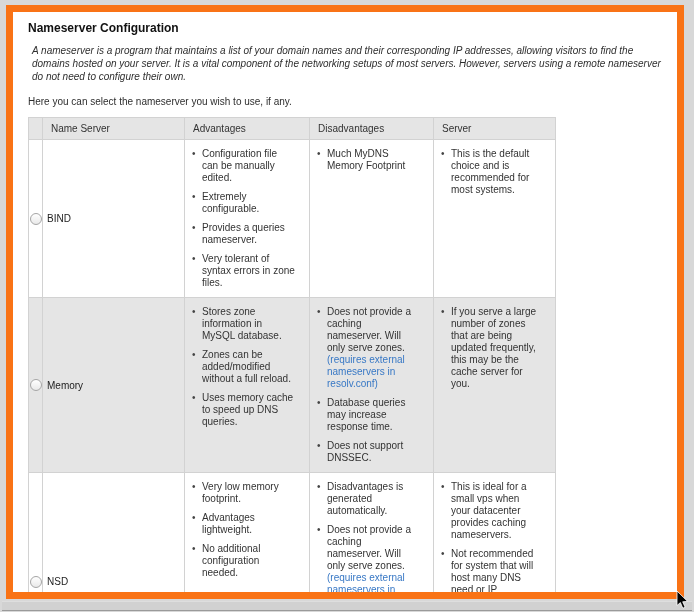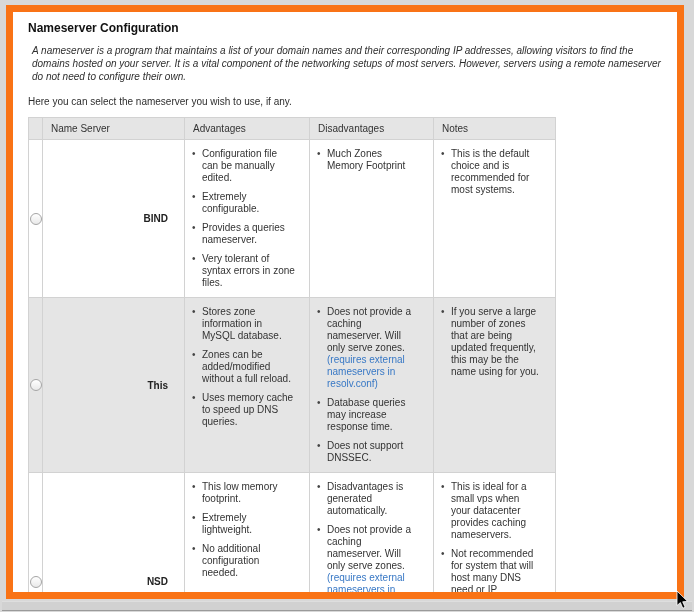--- a/index.html
+++ b/index.html
@@ -61,25 +61,25 @@
   .col-adv   { width: 125px; }
   .col-dis   { width: 124px; }
   .col-notes { width: 122px; }
   tr.striped td { background: #e5e5e5; }
   td.radio-cell {
     text-align: center;
     vertical-align: middle;
     padding: 0;
   }
   td.name-cell {
-    text-align: right;
+    text-align: left;
     vertical-align: middle;
-    font-weight: bold;
+    font-weight: normal;
     color: #222;
-    padding: 16px;
+    padding: 4px;
   }
   td.list-cell {
     vertical-align: top;
     padding: 8px 14px 8px 6px;
   }
   ul.cell-list {
     margin: 0; padding: 0;
     list-style: none;
   }
   ul.cell-list li {
@@ -139,76 +139,76 @@
         <col class="col-adv">
         <col class="col-dis">
         <col class="col-notes">
     </colgroup>
     <thead>
       <tr>
         <th class="col-radio"></th>
         <th>Name Server</th>
         <th>Advantages</th>
         <th>Disadvantages</th>
-        <th>Notes</th>
+        <th>Server</th>
       </tr>
     </thead>
     <tbody id="ns-rows">
         <tr>
           <td class="radio-cell"><span class="radio"></span></td>
           <td class="name-cell">BIND</td>
           <td class="list-cell">
             <ul class="cell-list">
               <li>Configuration file can be manually edited.</li>
               <li>Extremely configurable.</li>
               <li>Provides a queries nameserver.</li>
               <li>Very tolerant of syntax errors in zone files.</li>
             </ul>
           </td>
           <td class="list-cell">
             <ul class="cell-list">
-              <li>Much Zones Memory Footprint</li>
+              <li>Much MyDNS Memory Footprint</li>
             </ul>
           </td>
           <td class="list-cell">
             <ul class="cell-list">
               <li>This is the default choice and is recommended for most systems.</li>
             </ul>
           </td>
         </tr>
         <tr class="striped">
           <td class="radio-cell"><span class="radio"></span></td>
-          <td class="name-cell">This</td>
+          <td class="name-cell">Memory</td>
           <td class="list-cell">
             <ul class="cell-list">
               <li>Stores zone information in MySQL database.</li>
               <li>Zones can be added/modified without a full reload.</li>
               <li>Uses memory cache to speed up DNS queries.</li>
             </ul>
           </td>
           <td class="list-cell">
             <ul class="cell-list">
               <li>Does not provide a caching nameserver. Will only serve zones. <a class="cell-link">(requires external nameservers in resolv.conf)</a></li>
               <li>Database queries may increase response time.</li>
               <li>Does not support DNSSEC.</li>
             </ul>
           </td>
           <td class="list-cell">
             <ul class="cell-list">
-              <li>If you serve a large number of zones that are being updated frequently, this may be the name using for you.</li>
+              <li>If you serve a large number of zones that are being updated frequently, this may be the cache server for you.</li>
             </ul>
           </td>
         </tr>
         <tr>
           <td class="radio-cell"><span class="radio"></span></td>
           <td class="name-cell">NSD</td>
           <td class="list-cell">
             <ul class="cell-list">
-              <li>This low memory footprint.</li>
-              <li>Extremely lightweight.</li>
+              <li>Very low memory footprint.</li>
+              <li>Advantages lightweight.</li>
               <li>No additional configuration needed.</li>
             </ul>
           </td>
           <td class="list-cell">
             <ul class="cell-list">
               <li>Disadvantages is generated automatically.</li>
               <li>Does not provide a caching nameserver. Will only serve zones. <a class="cell-link">(requires external nameservers in resolv.conf)</a></li>
               <li>Must restart each time zones are altered.</li>
               <li>Limited to 512 IP addresses.</li>
             </ul>

